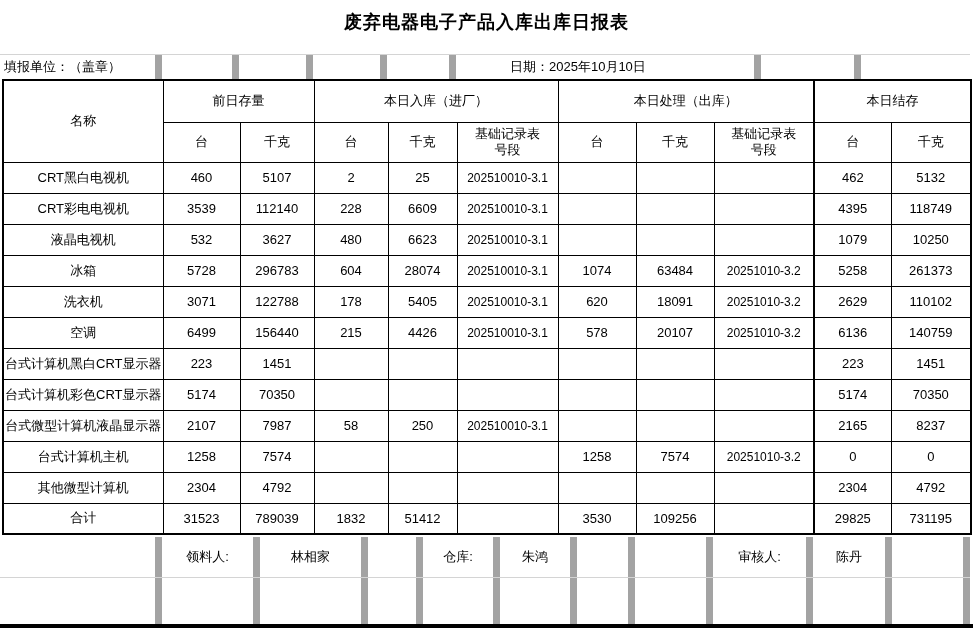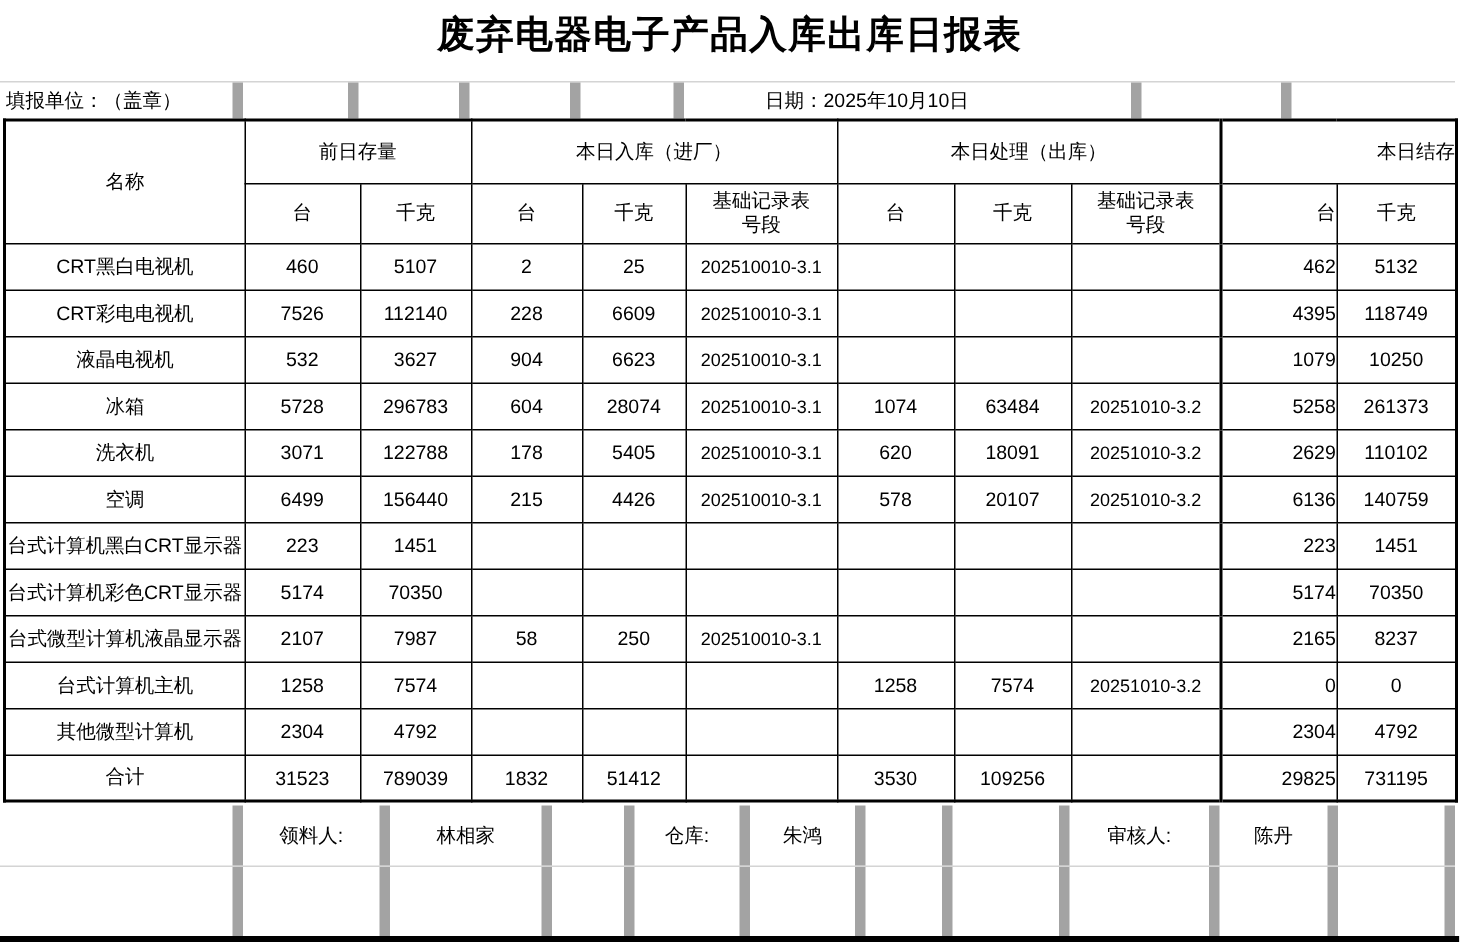--- a/index.html
+++ b/index.html
@@ -1,42 +1,42 @@
 <!DOCTYPE html>
 <html><head>
 <meta charset="utf-8">
 <style>
   html,body{margin:0;padding:0;background:#fff;}
   .sheet{position:relative;width:973px;height:628px;background:#ffffff;overflow:hidden;
          font-family:"Liberation Sans",sans-serif;color:#000;}
   
   .title-band{position:absolute;top:0;left:0;width:973px;height:44px;
               display:flex;align-items:center;justify-content:center;}
-  .title-band .t{font-size:25px;font-weight:bold;letter-spacing:1px;}
+  .title-band .t{font-size:18px;font-weight:bold;letter-spacing:1px;}
   
   .gridrow{position:absolute;left:0;display:flex;box-sizing:border-box;}
   .gcell{box-sizing:border-box;border-right:7px solid #a3a3a3;height:100%;flex:0 0 auto;
          display:flex;align-items:center;justify-content:center;font-size:13px;overflow:visible;white-space:nowrap;}
   .gcell.left{justify-content:flex-start;}
   #info-row{top:54px;height:25px;width:970px;border-top:1px solid #d4d4d4;}
   #sig-row1{top:537px;height:41px;width:970px;border-bottom:1px solid #d4d4d4;}
   #sig-row2{top:578px;height:46px;width:970px;}
   
   table#report-table{position:absolute;top:79px;left:2px;width:968px;
         border-collapse:collapse;table-layout:fixed;border:2px solid #000;}
   #report-table th,#report-table td{border:1px solid #000;padding:0;margin:0;
         font-weight:normal;text-align:center;vertical-align:middle;
         font-size:13px;overflow:hidden;white-space:nowrap;}
   #report-table tr.h1{height:42px;}
   #report-table tr.h2{height:40px;}
   #report-table tr.dr{height:31px;}
   #report-table .unit-h{white-space:pre-line;line-height:1.25;}
   #report-table .rec{font-size:12px;}
   #report-table .name-cell{font-size:13px;}
-  #report-table .thickL{border-left:2px solid #000;text-align:right;}
+  #report-table .thickL{border-left:2px solid #000;}
   
   .bottom-bar{position:absolute;top:624px;left:0;width:973px;height:4px;background:#000;}
 </style>
 </head>
 <body>
 
 <div class="sheet">
 
   <div class="title-band">
     <div class="t">废弃电器电子产品入库出库日报表</div>
@@ -96,36 +96,36 @@
           <td>25</td>
           <td class="rec">202510010-3.1</td>
           <td></td>
           <td></td>
           <td class="rec"></td>
           <td class="thickL">462</td>
           <td>5132</td>
         </tr>
         <tr class="dr">
           <td class="name-cell">CRT彩电电视机</td>
-          <td>7526</td>
+          <td>3539</td>
           <td>112140</td>
           <td>228</td>
           <td>6609</td>
           <td class="rec">202510010-3.1</td>
           <td></td>
           <td></td>
           <td class="rec"></td>
           <td class="thickL">4395</td>
           <td>118749</td>
         </tr>
         <tr class="dr">
           <td class="name-cell">液晶电视机</td>
           <td>532</td>
           <td>3627</td>
-          <td>904</td>
+          <td>480</td>
           <td>6623</td>
           <td class="rec">202510010-3.1</td>
           <td></td>
           <td></td>
           <td class="rec"></td>
           <td class="thickL">1079</td>
           <td>10250</td>
         </tr>
         <tr class="dr">
           <td class="name-cell">冰箱</td>

